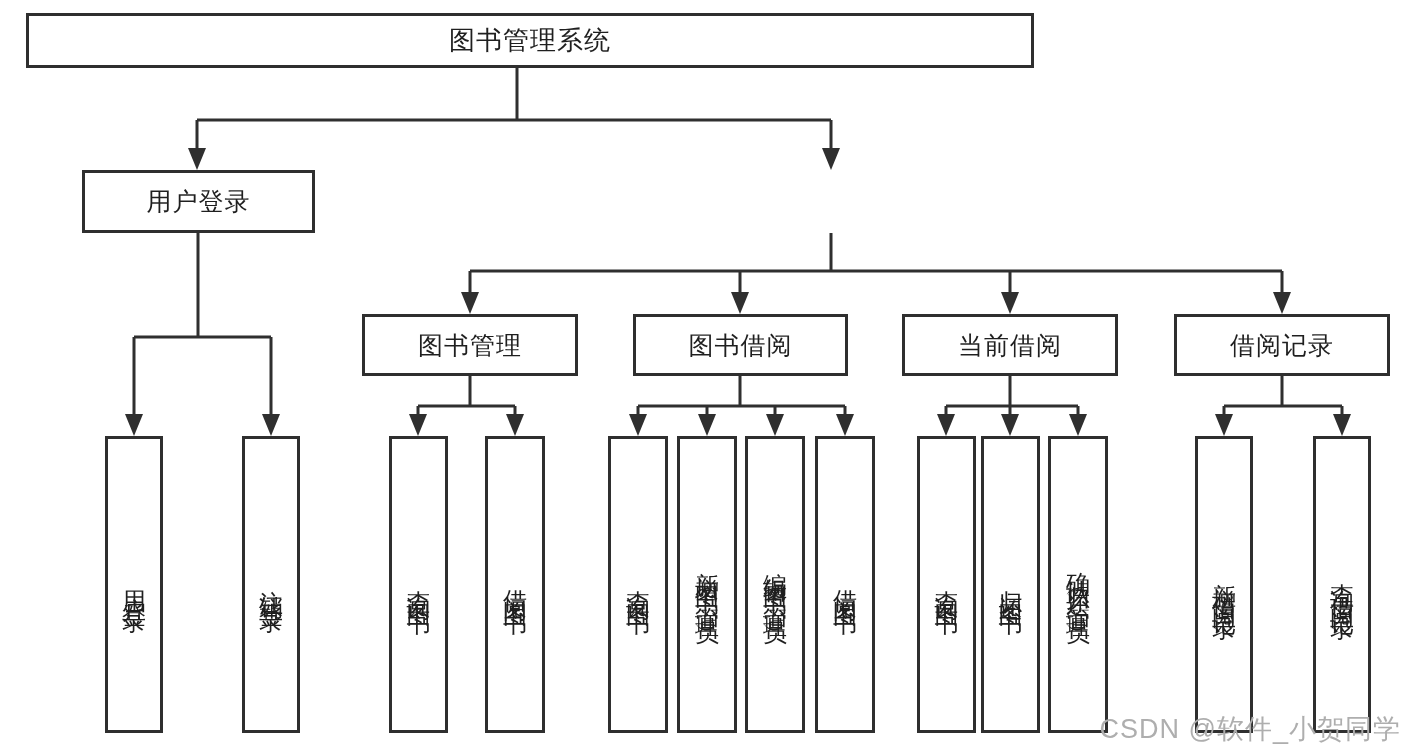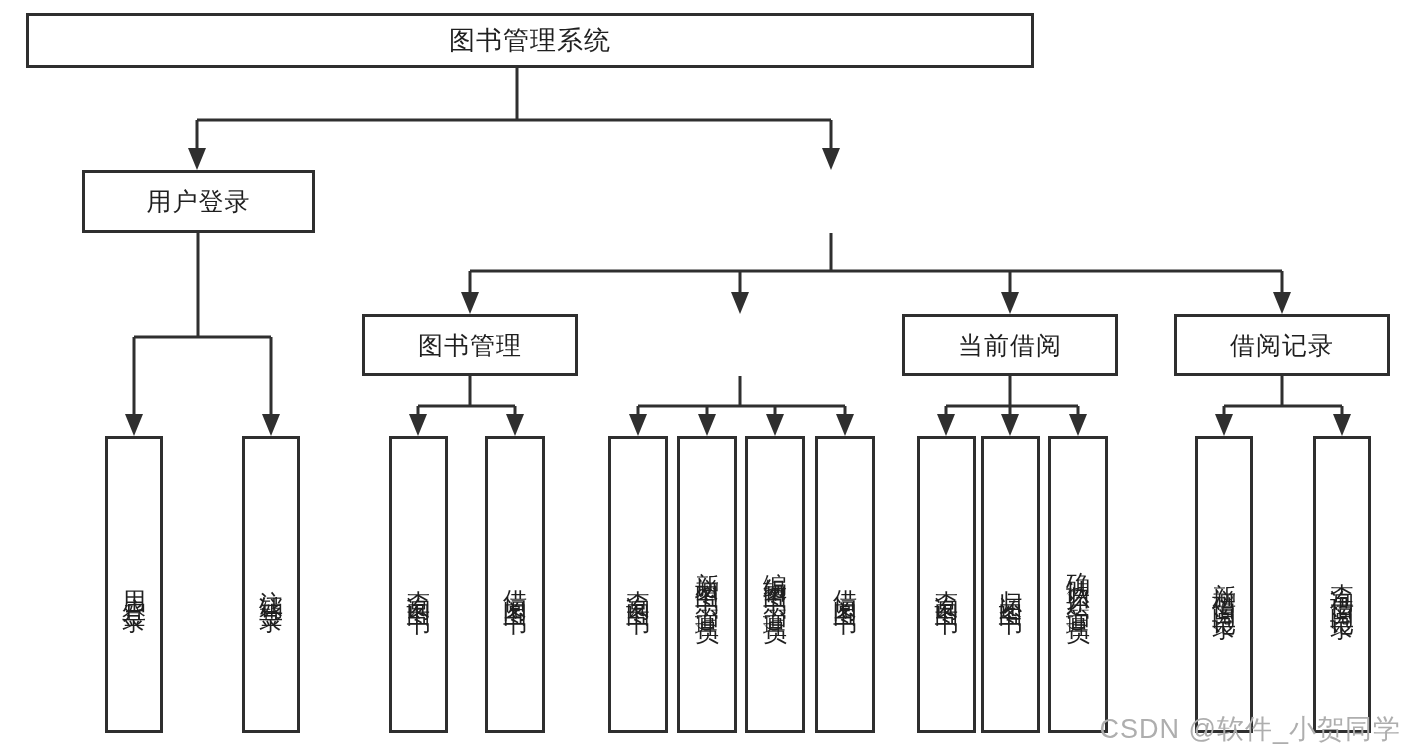--- a/index.html
+++ b/index.html
@@ -96,20 +96,21 @@
       <polygon points="1215,414 1233,414 1224,436"></polygon>
       <polygon points="1333,414 1351,414 1342,436"></polygon>
     </g>
   </svg>
 
   <div class="box h-box root-box" style="left:14px; top:13px; width:1008px; height:55px;">图书管理系统</div>
 
   <div class="box h-box" style="left:82px; top:170px; width:233px; height:63px;">用户登录</div>
 
   <div class="box h-box" style="left:362px; top:314px; width:216px; height:62px;">图书管理</div>
+  <div class="box h-box" style="left:633px; top:314px; width:215px; height:62px;">图书借阅</div>
   <div class="box h-box" style="left:902px; top:314px; width:216px; height:62px;text-align:right;">当前借阅</div>
   <div class="box h-box" style="left:1174px; top:314px; width:216px; height:62px;">借阅记录</div>
 
   <div class="box v-box" style="left:105px; top:436px; width:58px; height:297px;">用户登录</div>
   <div class="box v-box" style="left:242px; top:436px; width:58px; height:297px;">注销登录</div>
 
   <div class="box v-box" style="left:389px; top:436px; width:59px; height:297px;">查询图书</div>
   <div class="box v-box" style="left:485px; top:436px; width:60px; height:297px;">借阅图书</div>
 
   <div class="box v-box" style="left:608px; top:436px; width:60px; height:297px;">查询图书</div>

